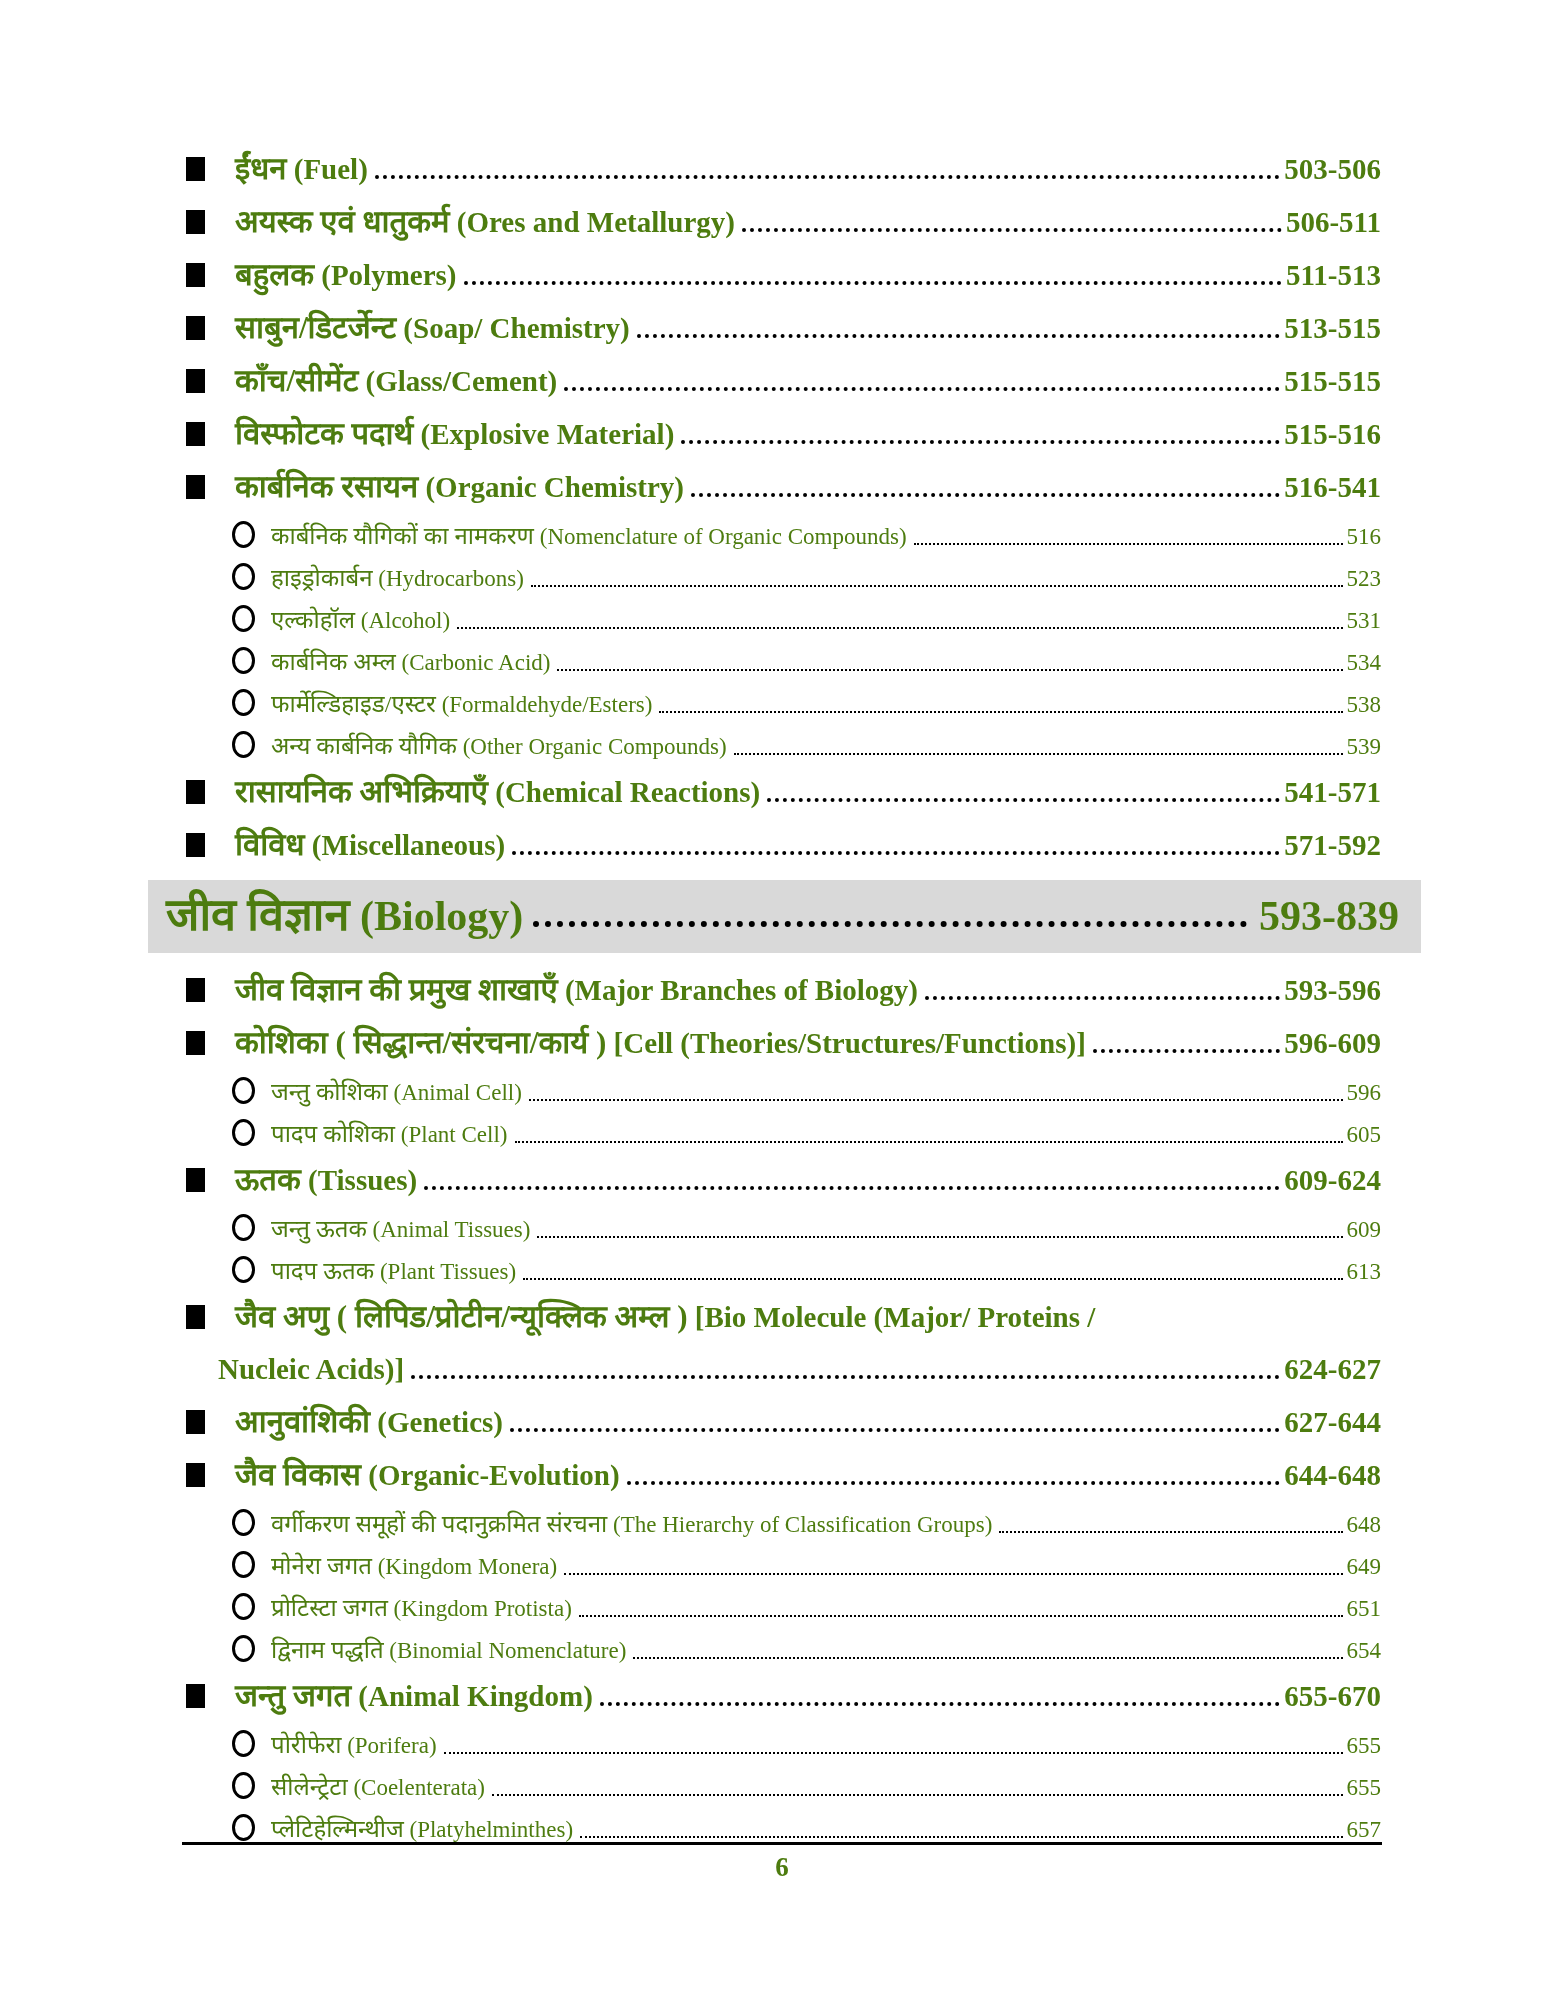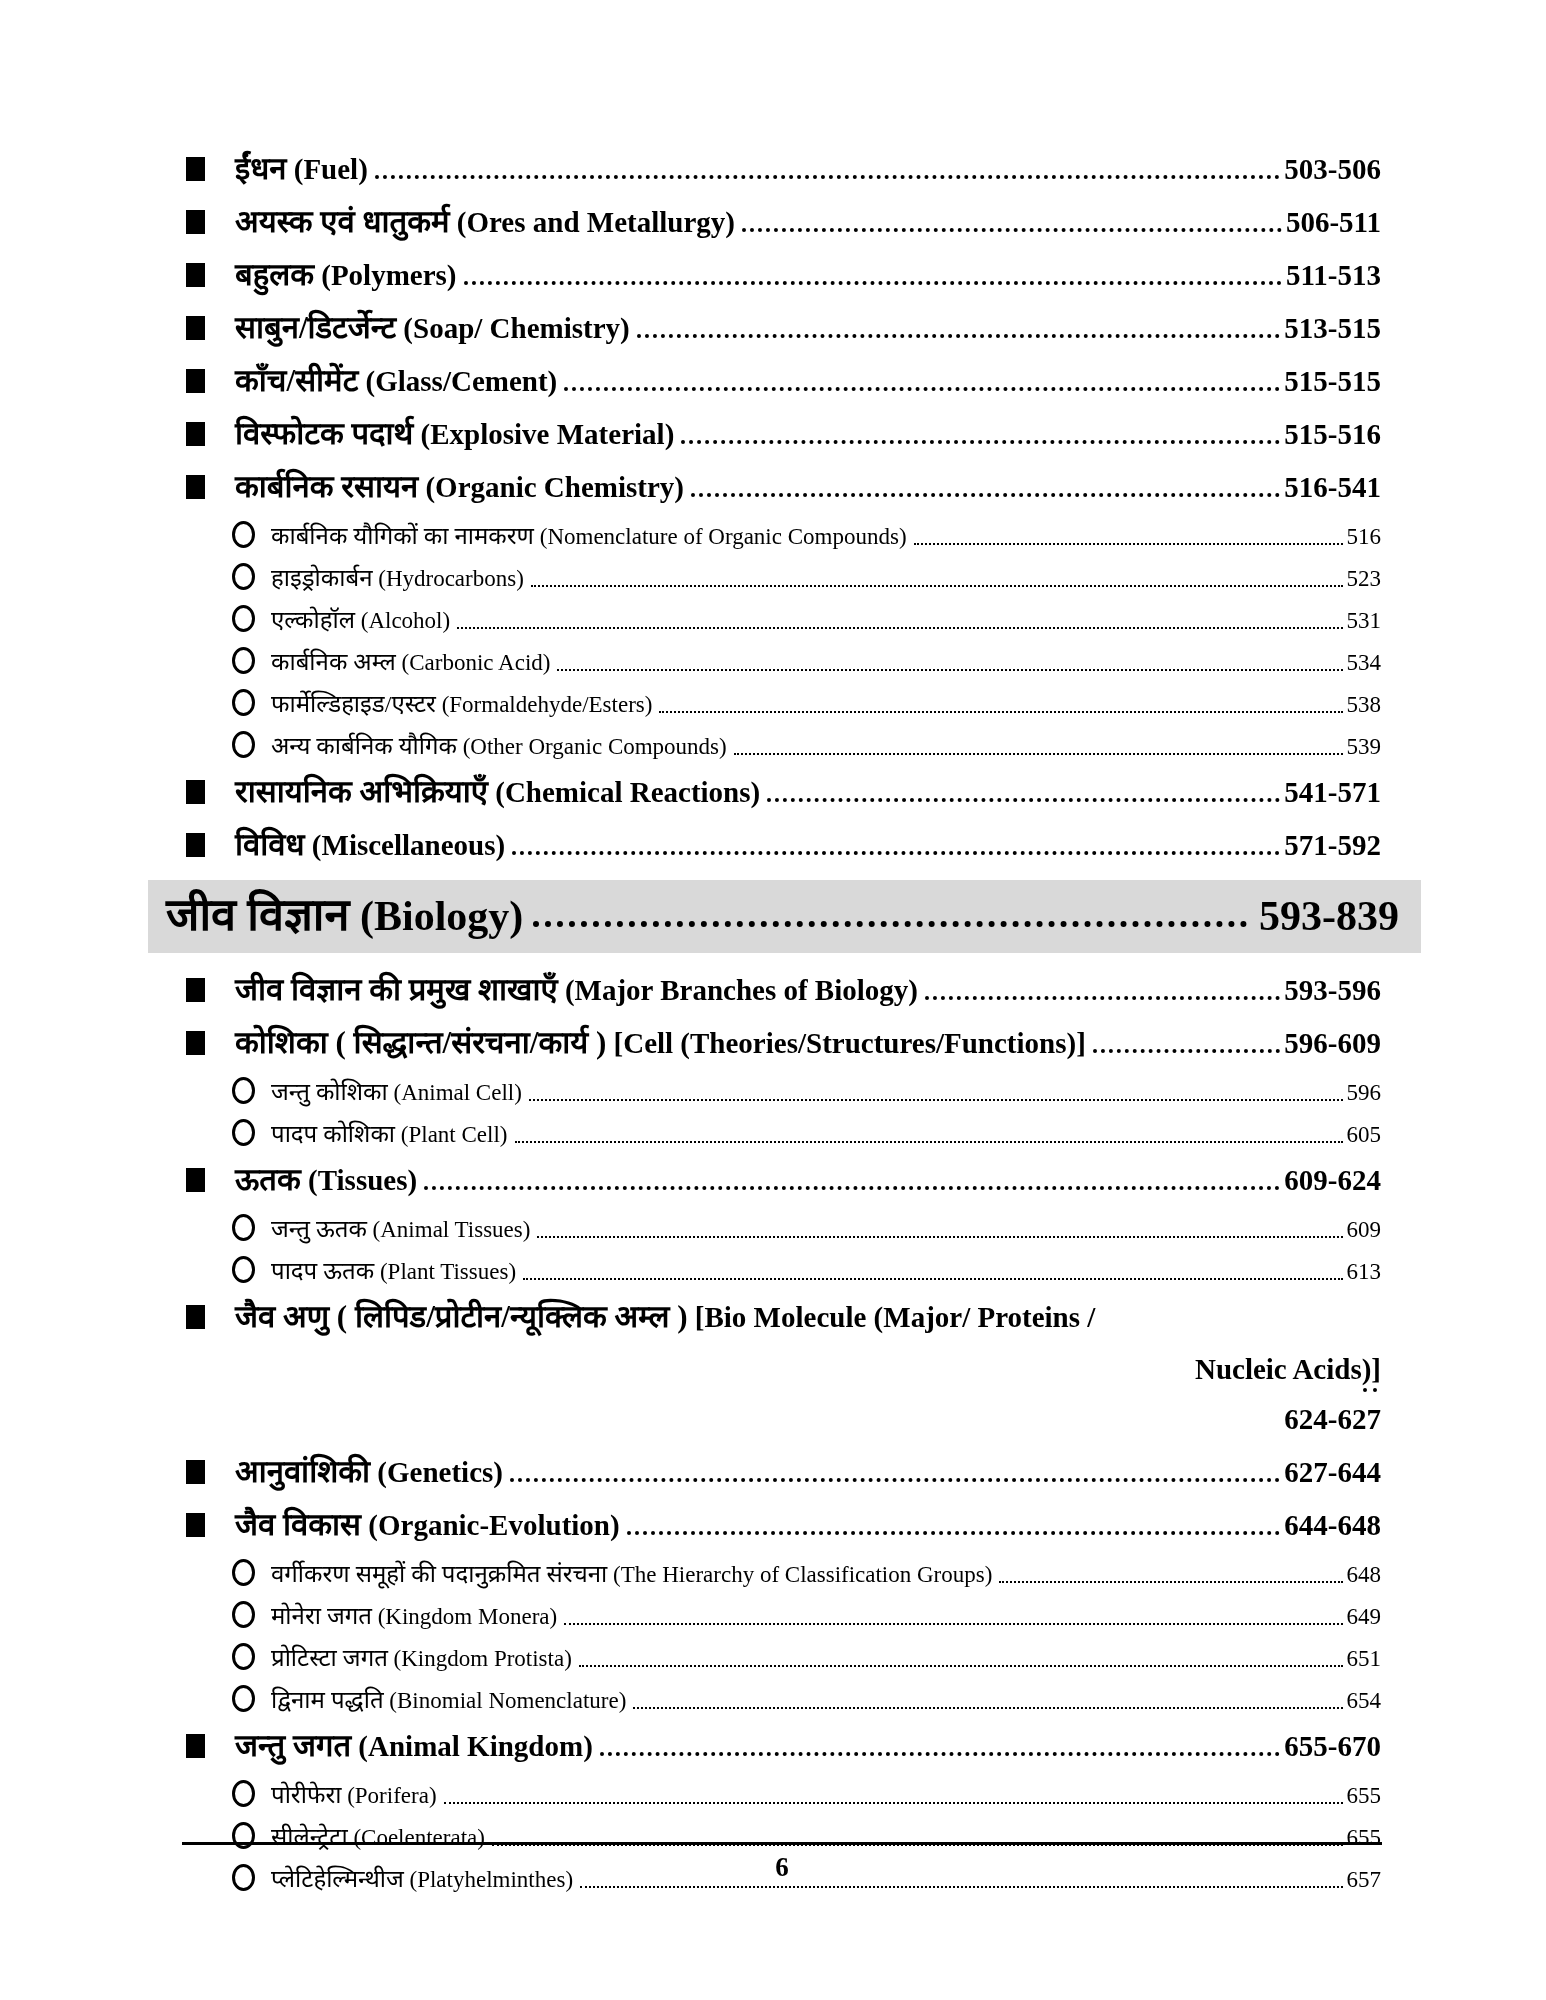--- a/index.html
+++ b/index.html
@@ -5,21 +5,21 @@
   html, body {
     margin: 0;
     padding: 0;
     background: #ffffff;
   }
   .page {
     position: relative;
     width: 1546px;
     height: 2000px;
     background: #ffffff;
-    color: #000000;
+    color: #4d7c0f;
     font-family: "Liberation Serif", serif;
     overflow: hidden;
   }
   .content {
     position: absolute;
     left: 184px;
     top: 150px;
     width: 1197px;
   }
   .row {
@@ -59,21 +59,20 @@
     border-bottom-width: 6px;
     margin: 0 12px 16px 10px;
   }
   
   .row.cont {
     font-weight: bold;
     font-size: 29px;
     line-height: 37px;
     margin-bottom: 15px;
     padding-left: 34px;
-    flex-direction: column;
   }
   
   .bullet-sq {
     flex: none;
     width: 19px;
     height: 24px;
     background: #000000;
     margin: 0 30px 7px 2px;
   }
   .bullet-ci {

